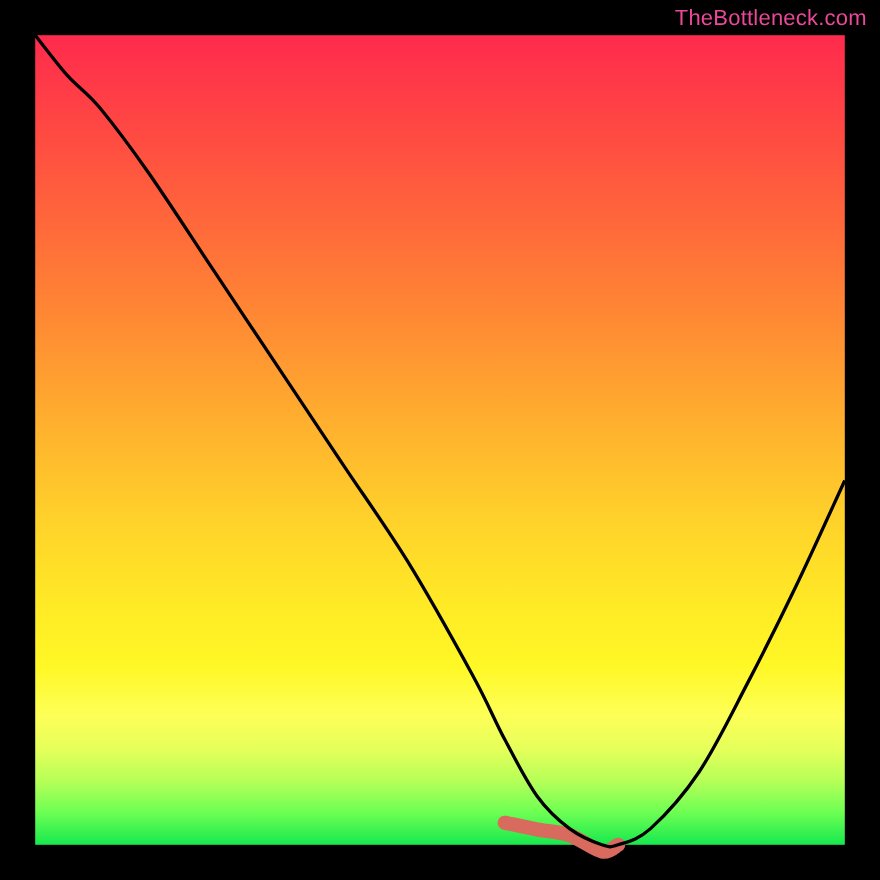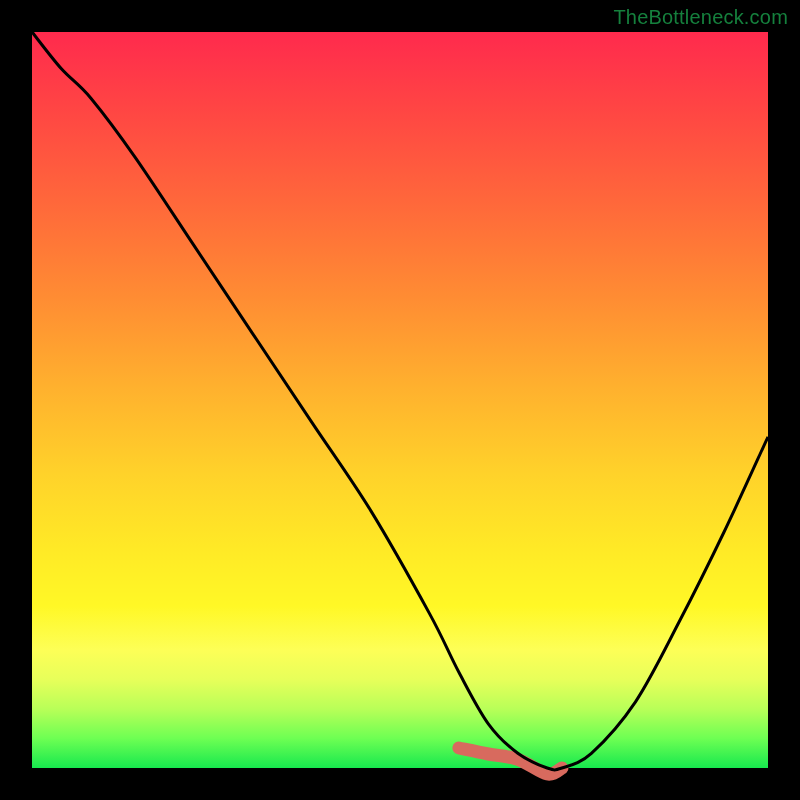--- a/index.html
+++ b/index.html
@@ -39,21 +39,21 @@
       #b8ff58 92%,
       #6dff53 96%,
       #17e84e 100%
     );
     overflow: visible;
   }
   .watermark {
     position: absolute;
     top: 6px;
     right: 12px;
-    color: #15803d;
+    color: #ec4899;
     font-size: 20px;
     font-weight: 500;
     letter-spacing: 0.2px;
     user-select: none;
   }
   svg.curve {
     position: absolute;
     left: 0;
     top: 0;
     width: 736px;

